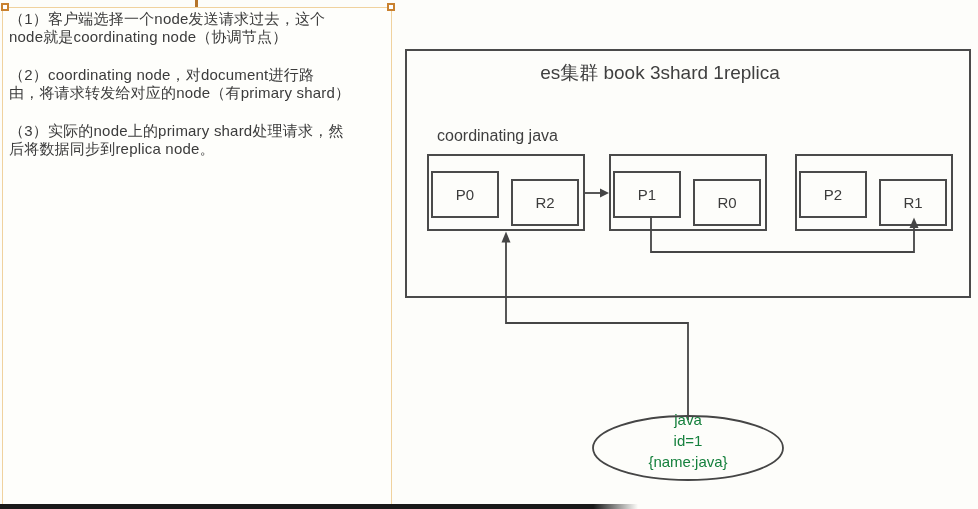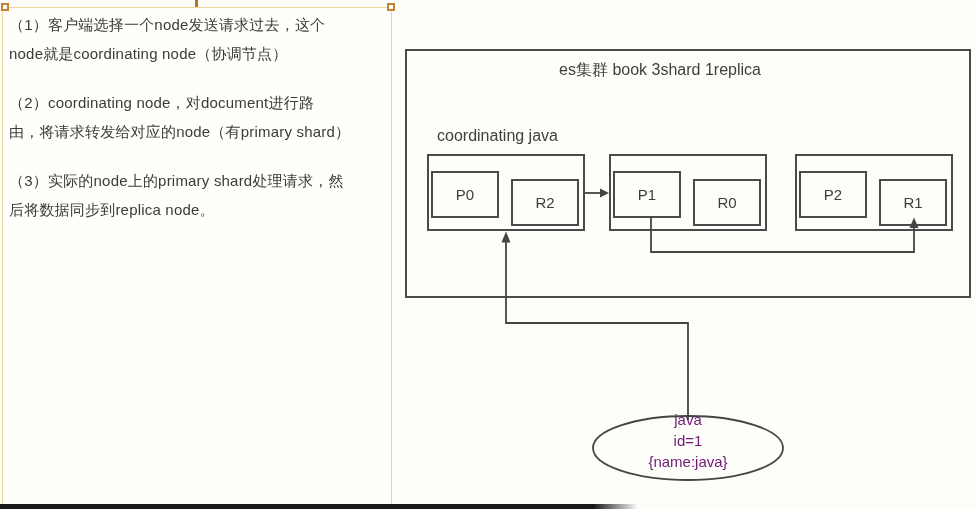--- a/index.html
+++ b/index.html
@@ -18,21 +18,21 @@
     position: absolute;
     left: 2px; top: 7px;
     width: 390px; height: 502px;
     border: 1px solid #f0d29e;
     background: #fefefb;
     padding: 2px 5px 0 6px;
   }
   .note-para {
     white-space: pre-line;
     font-size: 15px;
-    line-height: 29px;
+    line-height: 18px;
     color: #3b3b3b;
     margin-bottom: 20px;
     letter-spacing: 0.2px;
   }
   .sel-handle {
     position: absolute;
     width: 8px; height: 8px;
     background: #ffffff;
     border: 2px solid #c9812f;
   }
@@ -46,21 +46,21 @@
     left: 405px; top: 49px;
     width: 566px; height: 249px;
     border: 2px solid #4a4a4a;
     background: transparent;
   }
   .cluster-title {
     position: absolute;
     left: 405px; top: 60px;
     width: 510px;
     text-align: center;
-    font-size: 16px;
+    font-size: 19px;
     color: #3f3f3f;
   }
   .coord-label {
     position: absolute;
     left: 437px; top: 127px;
     font-size: 16px;
     color: #3f3f3f;
   }
   .node-box {
     position: absolute;
@@ -89,21 +89,21 @@
     width: 978px; height: 509px;
     pointer-events: none;
   }
   .doc-text {
     position: absolute;
     left: 593px; top: 409px;
     width: 190px;
     text-align: center;
     font-size: 15px;
     line-height: 21px;
-    color: #701a75;
+    color: #15803d;
   }
   .bottom-bar {
     position: absolute;
     left: 0; top: 504px;
     width: 638px; height: 5px;
     background: linear-gradient(90deg, #191919 0%, #191919 93%, rgba(25,25,25,0) 100%);
   }
 </style>
 </head>
 <body>

